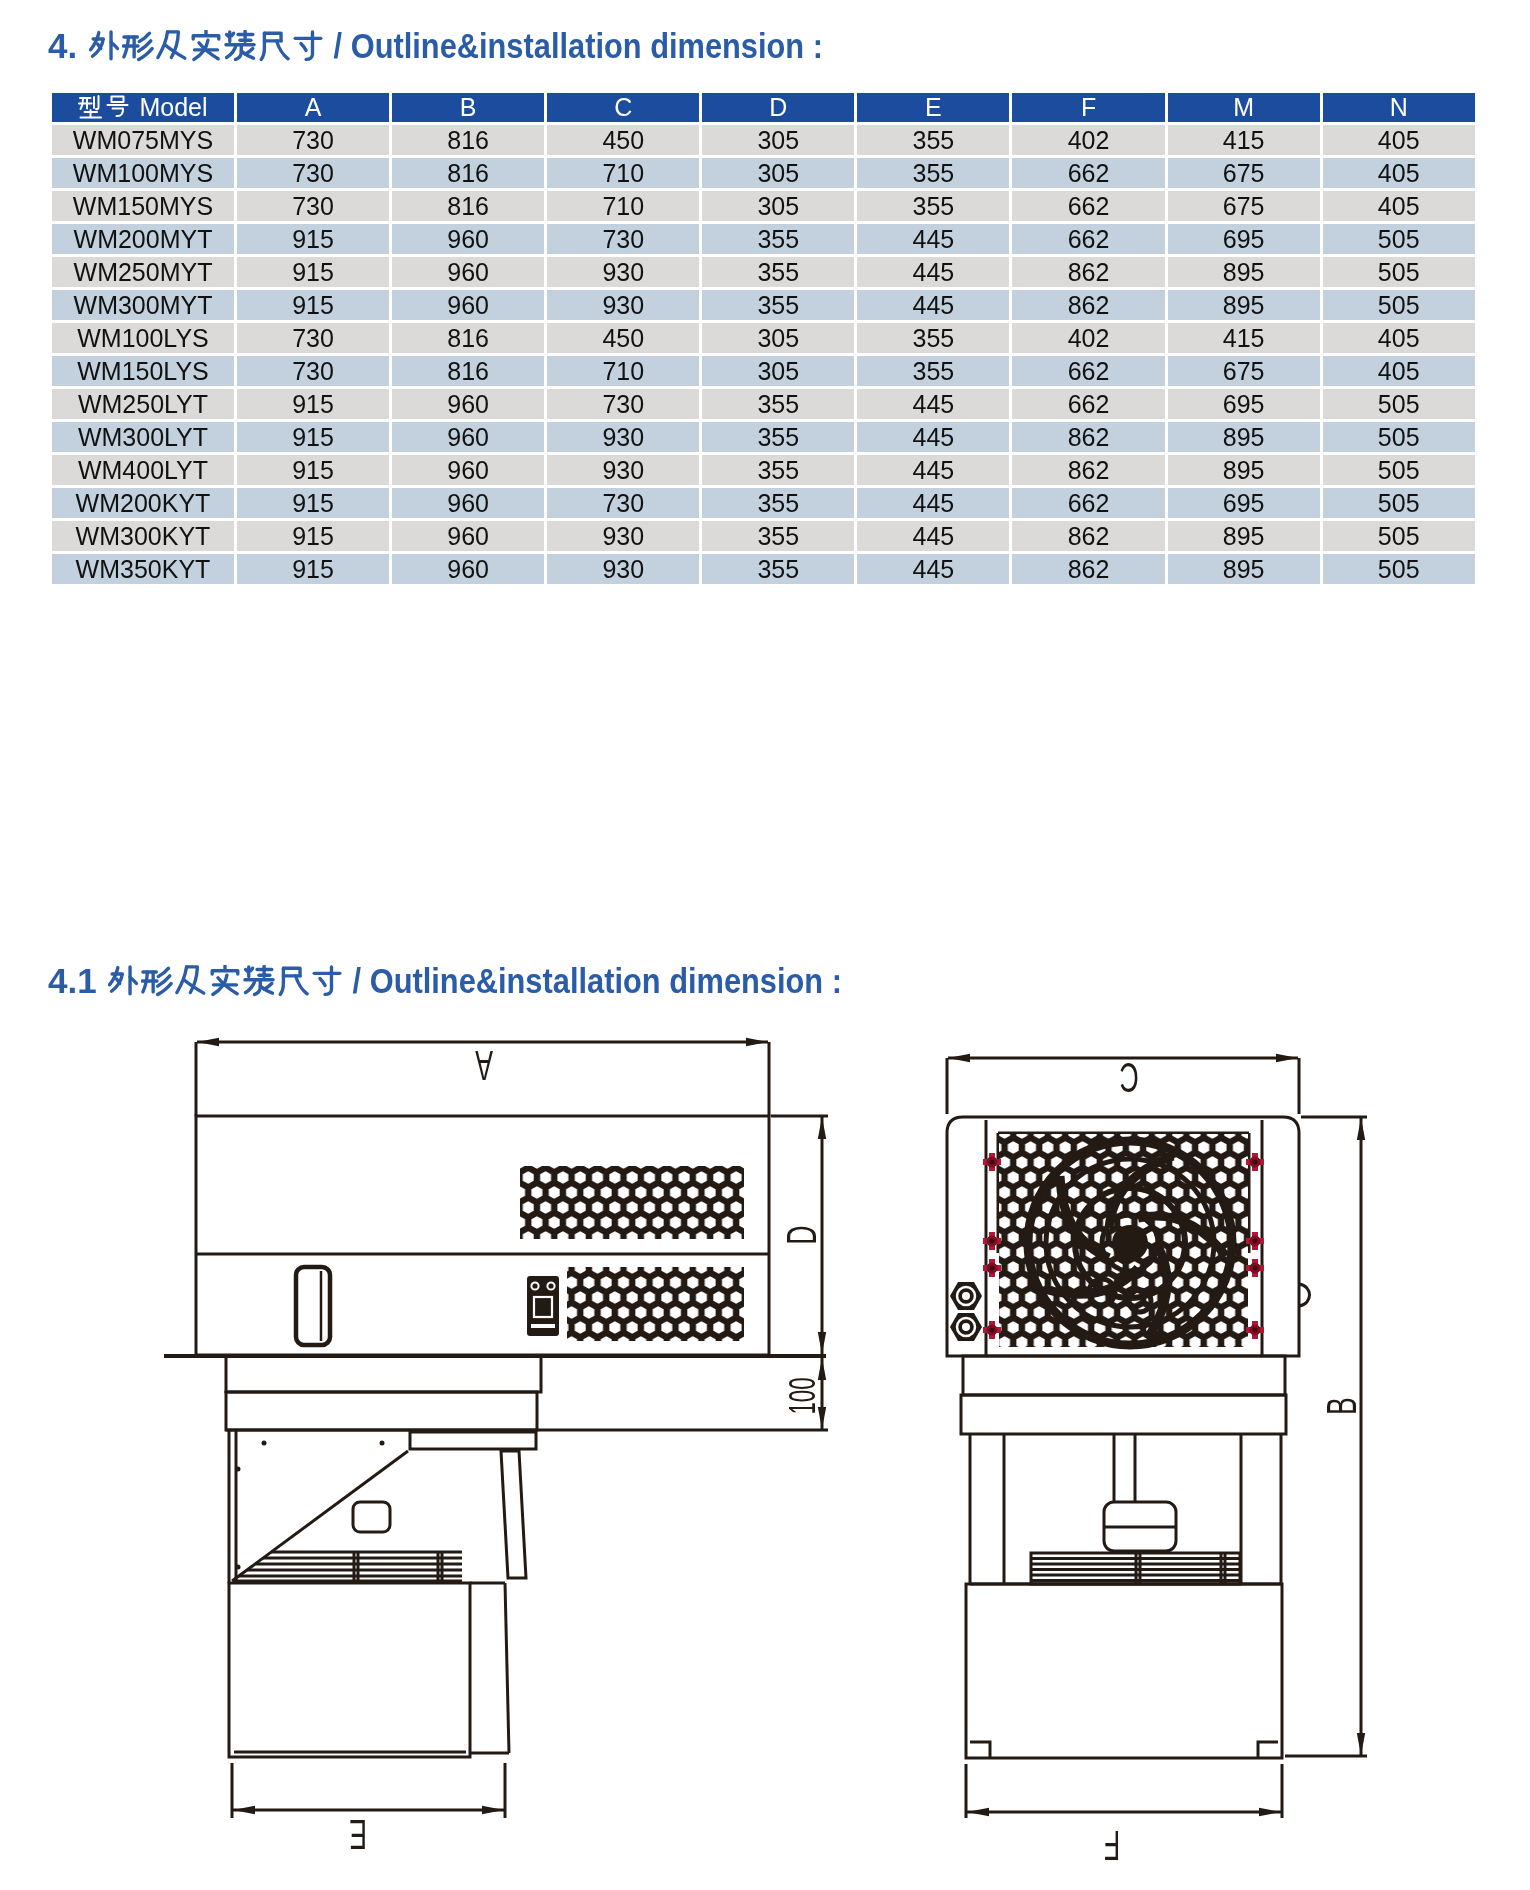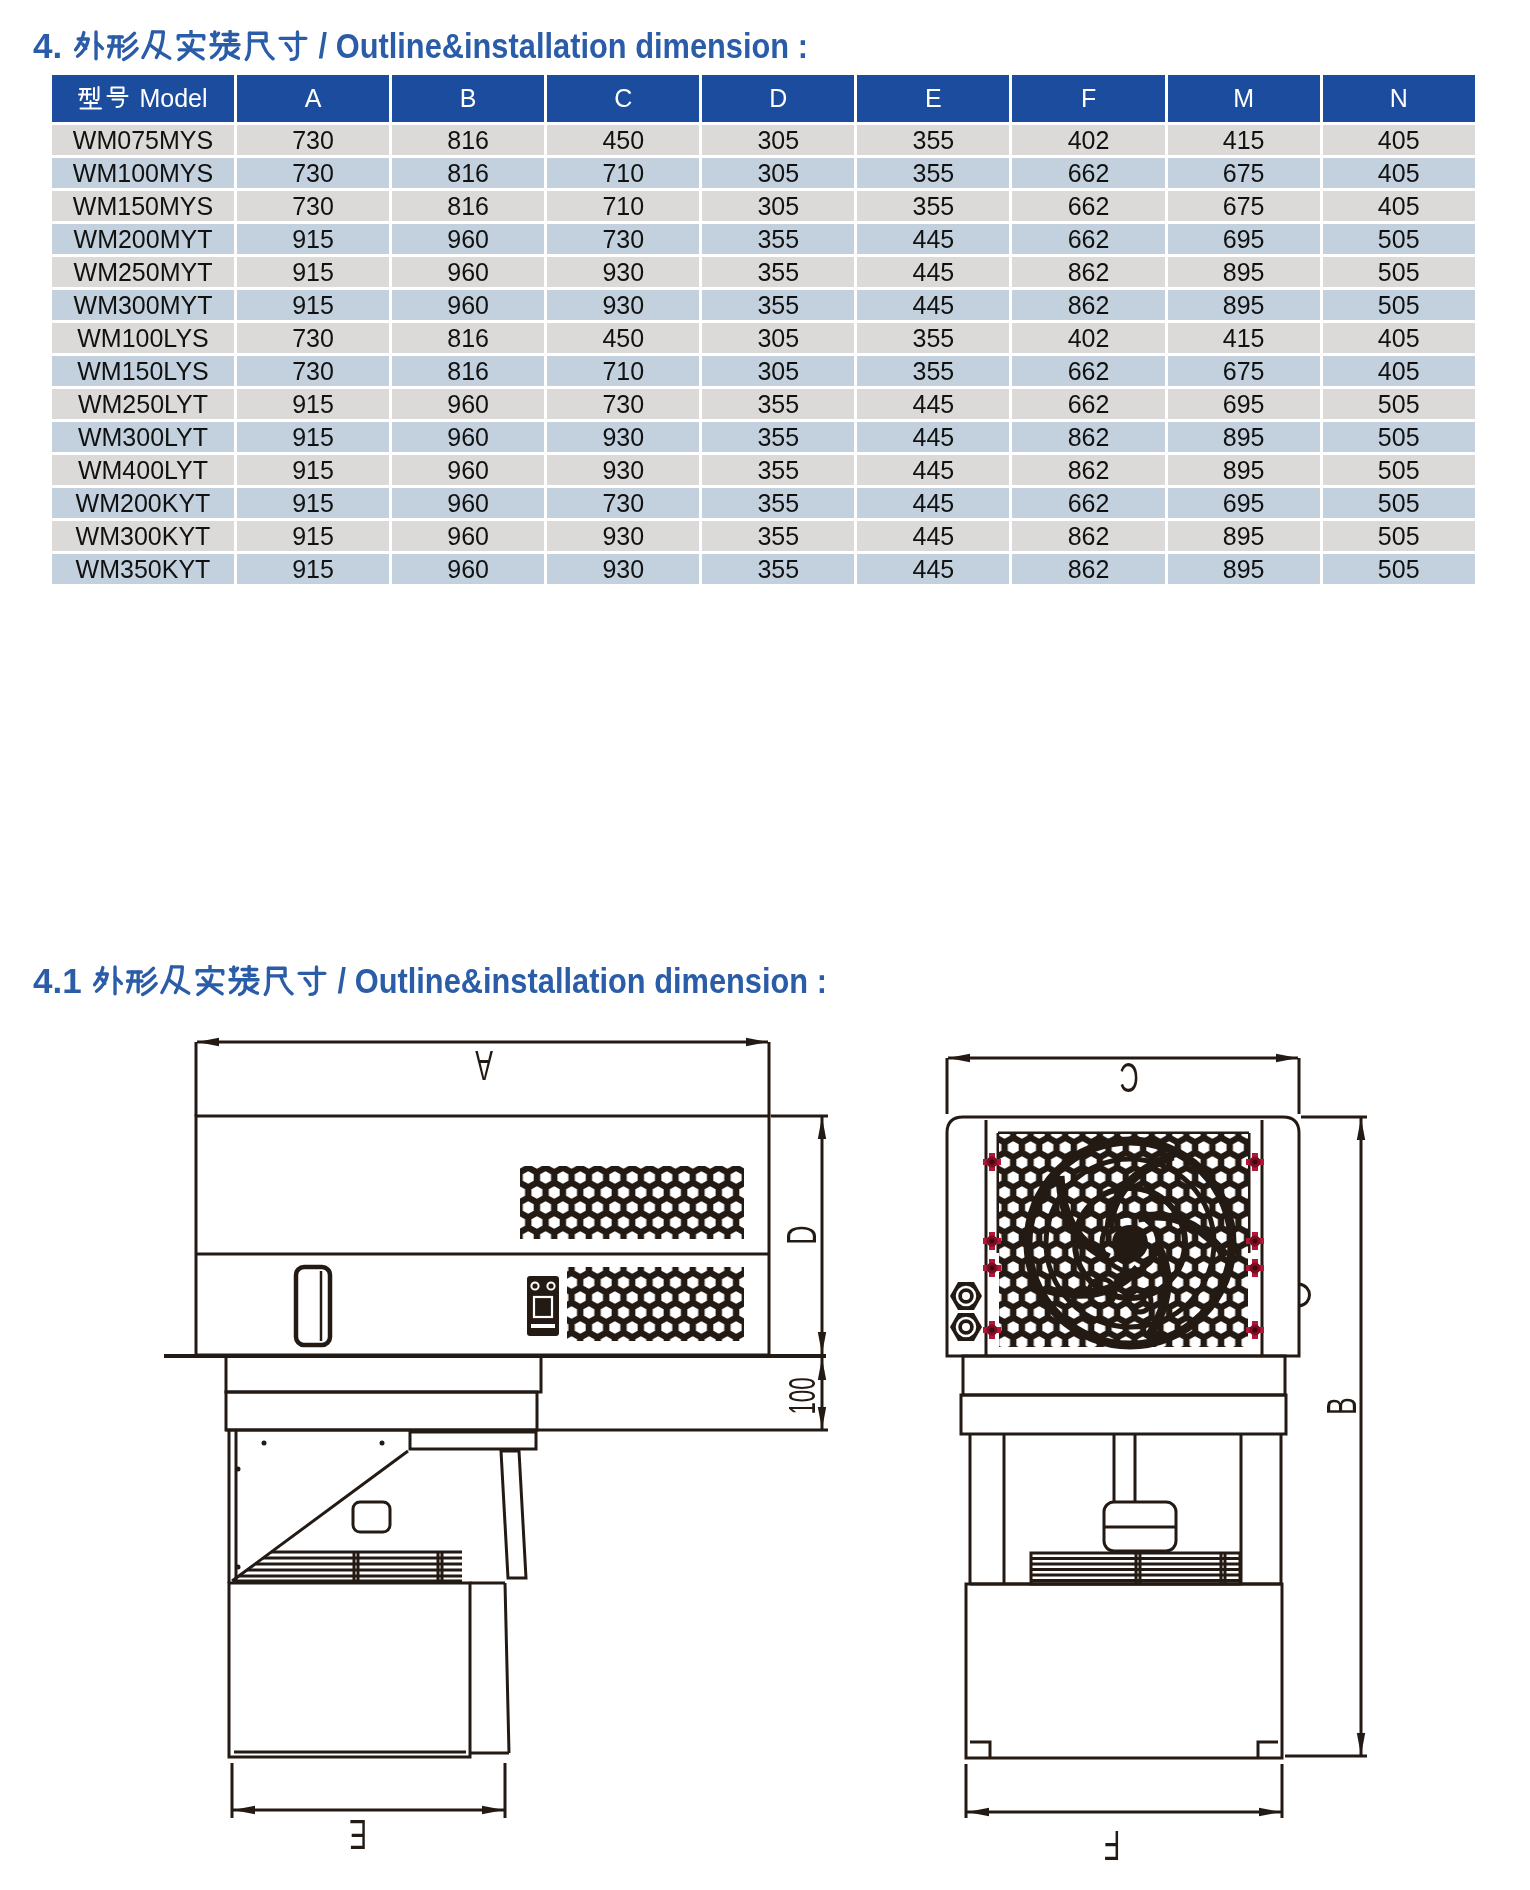--- a/index.html
+++ b/index.html
@@ -1,24 +1,24 @@
 <!DOCTYPE html>
 <html><head>
 <meta charset="utf-8">
 <style>
 html,body{margin:0;padding:0;background:#fff;}
 body{width:1530px;height:1890px;position:relative;font-family:"Liberation Sans",sans-serif;overflow:hidden;}
-.title{position:absolute;left:33px;color:#2b5ca8;font-weight:bold;font-size:35px;white-space:nowrap;letter-spacing:0;}
+.title{position:absolute;left:48px;color:#2b5ca8;font-weight:bold;font-size:35px;white-space:nowrap;letter-spacing:0;}
 .title svg{vertical-align:-4px;margin:0 1px;}
 .lat{display:inline-block;transform:scaleX(.88);transform-origin:0 50%;}
 .cjk{stroke:currentColor;fill:none;stroke-width:8;stroke-linecap:round;stroke-linejoin:round;}
 .title .cjk{stroke-width:10.5;}
 #tbl{position:absolute;left:52px;top:75px;width:1423px;}
 .row{display:flex;height:30px;margin-top:3px;}
-.row.h{height:47px;margin-top:0;}
+.row.h{height:47px;margin-top:0;align-items:flex-end;}
 .c{display:flex;align-items:center;justify-content:center;margin-left:3px;font-size:25px;color:#111;}
 .c:first-child{margin-left:0;width:182px;}
 .c{width:152.1px;flex:0 0 auto;}
 .row.h .c{background:#1b4c9e;color:#fff;font-size:25px;}
 .row.g .c{background:#dbdad8;}
 .row.b .c{background:#c2d1dd;}
 .row.h .c svg{vertical-align:-3px;margin-right:2px;}
 </style>
 </head>
 <body>

